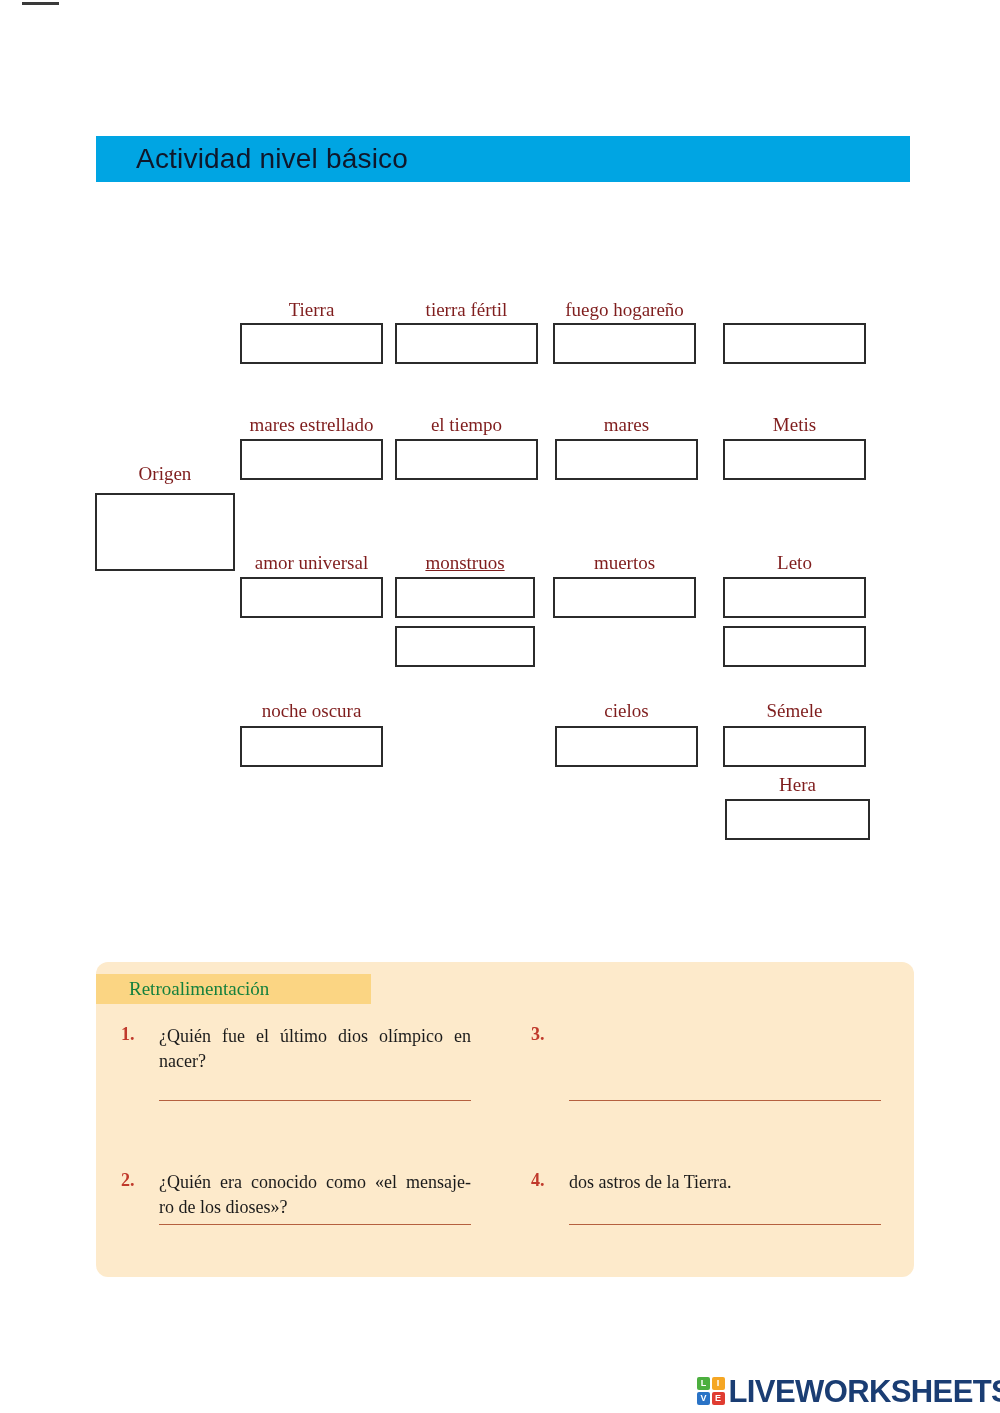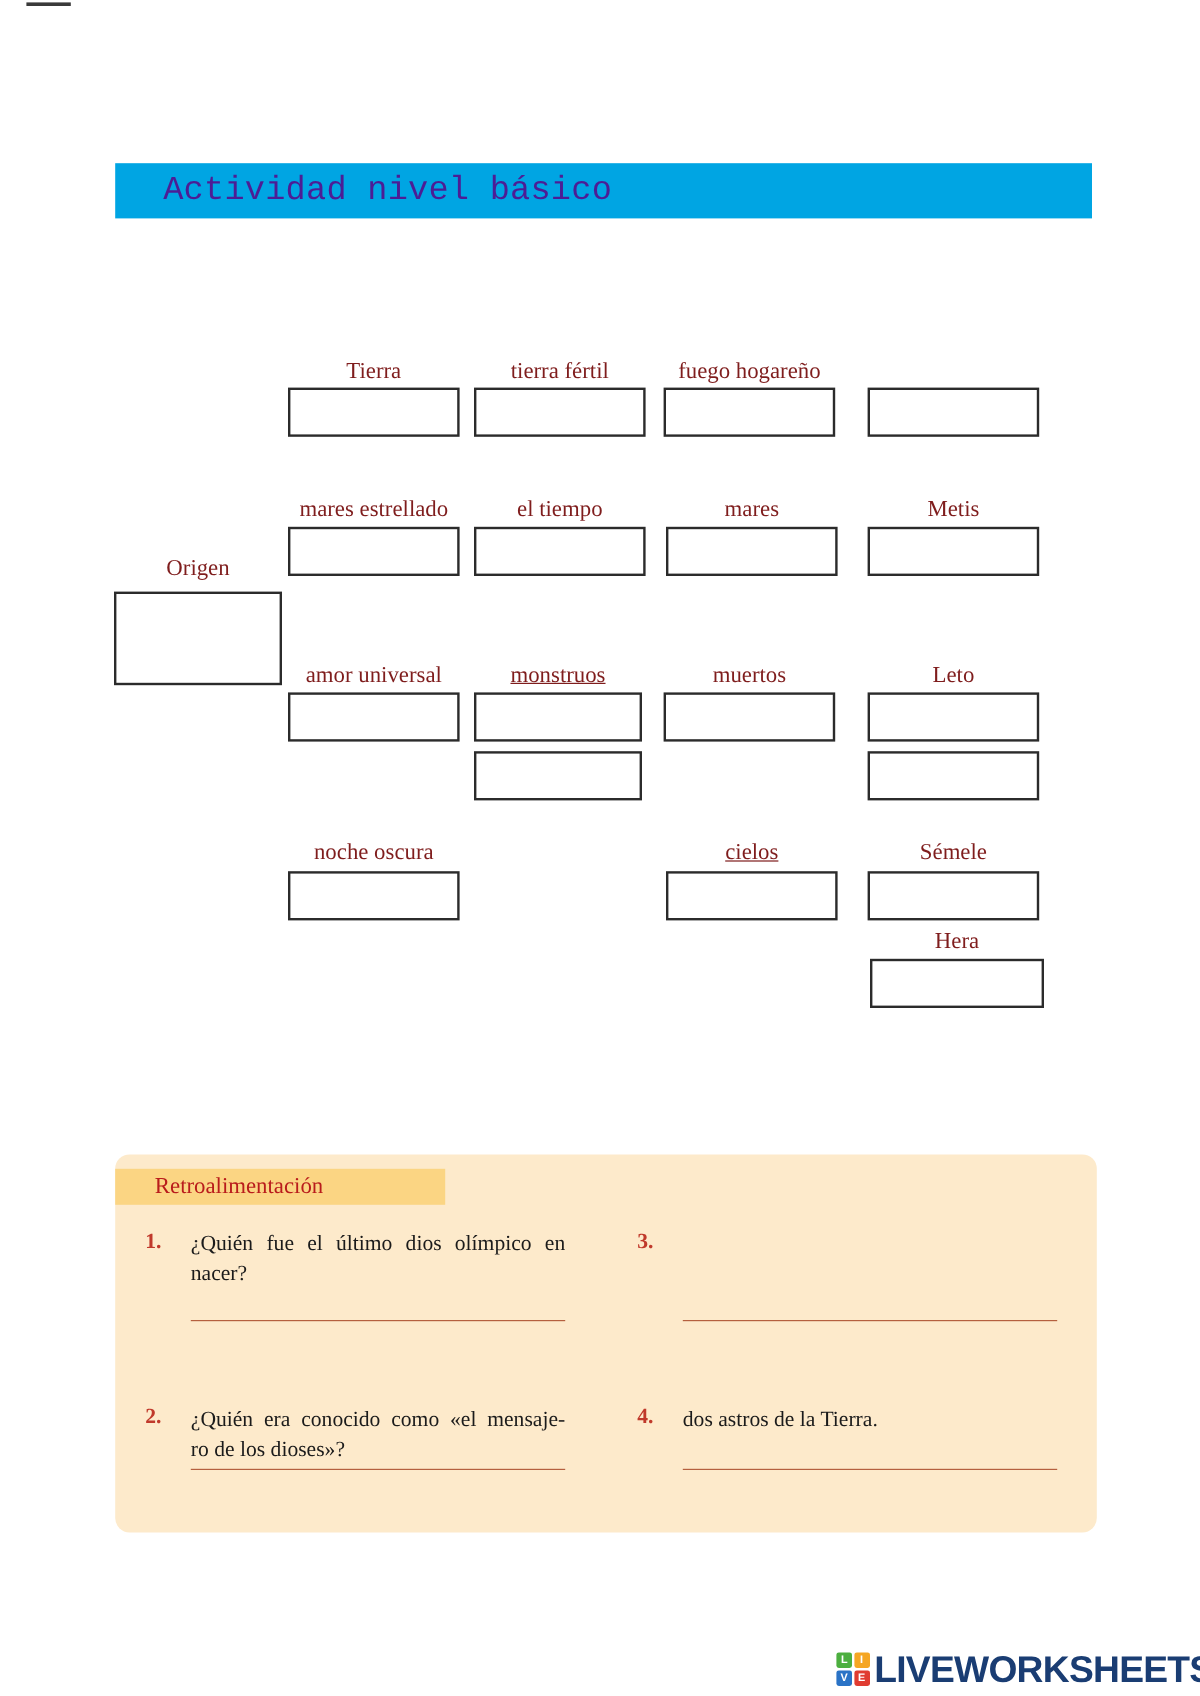--- a/index.html
+++ b/index.html
@@ -32,22 +32,22 @@
     top: 136px;
     width: 814px;
     height: 46px;
     background: #00a5e3;
   }
   .title-bar .title-text {
     position: absolute;
     left: 40px;
     top: 50%;
     transform: translateY(-50%);
-    color: #4c1d95;
-    font-family: Liberation Mono, monospace;
+    color: #0f172a;
+    font-family: Liberation Sans, sans-serif;
     font-size: 28px;
     font-weight: 400;
     letter-spacing: 0.2px;
     white-space: nowrap;
   }
 
   
   .diagram {
     position: absolute;
     left: 0;
@@ -92,21 +92,21 @@
     top: 12px;
     width: 275px;
     height: 30px;
     background: #fbd583;
   }
   .feedback-header .fb-title {
     position: absolute;
     left: 33px;
     top: 50%;
     transform: translateY(-50%);
-    color: #b91c1c;
+    color: #15803d;
     font-size: 19px;
     white-space: nowrap;
   }
 
   .q-item {
     position: absolute;
     width: 350px;
   }
   .q-num {
     position: absolute;
@@ -214,21 +214,21 @@
       <div class="cell-label" style="left: 395px; top: 552px; width: 140px; text-decoration: underline;">monstruos</div>
       <div class="cell-box" style="left: 395px; top: 577px; width: 140px; height: 41px;"></div>
       <div class="cell-label" style="left: 553px; top: 552px; width: 143px;">muertos</div>
       <div class="cell-box" style="left: 553px; top: 577px; width: 143px; height: 41px;"></div>
       <div class="cell-label" style="left: 723px; top: 552px; width: 143px;">Leto</div>
       <div class="cell-box" style="left: 723px; top: 577px; width: 143px; height: 41px;"></div>
       <div class="cell-box" style="left: 395px; top: 626px; width: 140px; height: 41px;"></div>
       <div class="cell-box" style="left: 723px; top: 626px; width: 143px; height: 41px;"></div>
       <div class="cell-label" style="left: 240px; top: 700px; width: 143px;">noche oscura</div>
       <div class="cell-box" style="left: 240px; top: 726px; width: 143px; height: 41px;"></div>
-      <div class="cell-label" style="left: 555px; top: 700px; width: 143px; text-decoration: underline;">cielos</div>
+      <div class="cell-label" style="left: 555px; top: 700px; width: 143px;">cielos</div>
       <div class="cell-box" style="left: 555px; top: 726px; width: 143px; height: 41px;"></div>
       <div class="cell-label" style="left: 723px; top: 700px; width: 143px;">Sémele</div>
       <div class="cell-box" style="left: 723px; top: 726px; width: 143px; height: 41px;"></div>
       <div class="cell-label" style="left: 725px; top: 774px; width: 145px;">Hera</div>
       <div class="cell-box" style="left: 725px; top: 799px; width: 145px; height: 41px;"></div>
     </div>
 </div>
 
 <div class="feedback-panel">
   <div class="feedback-header">

